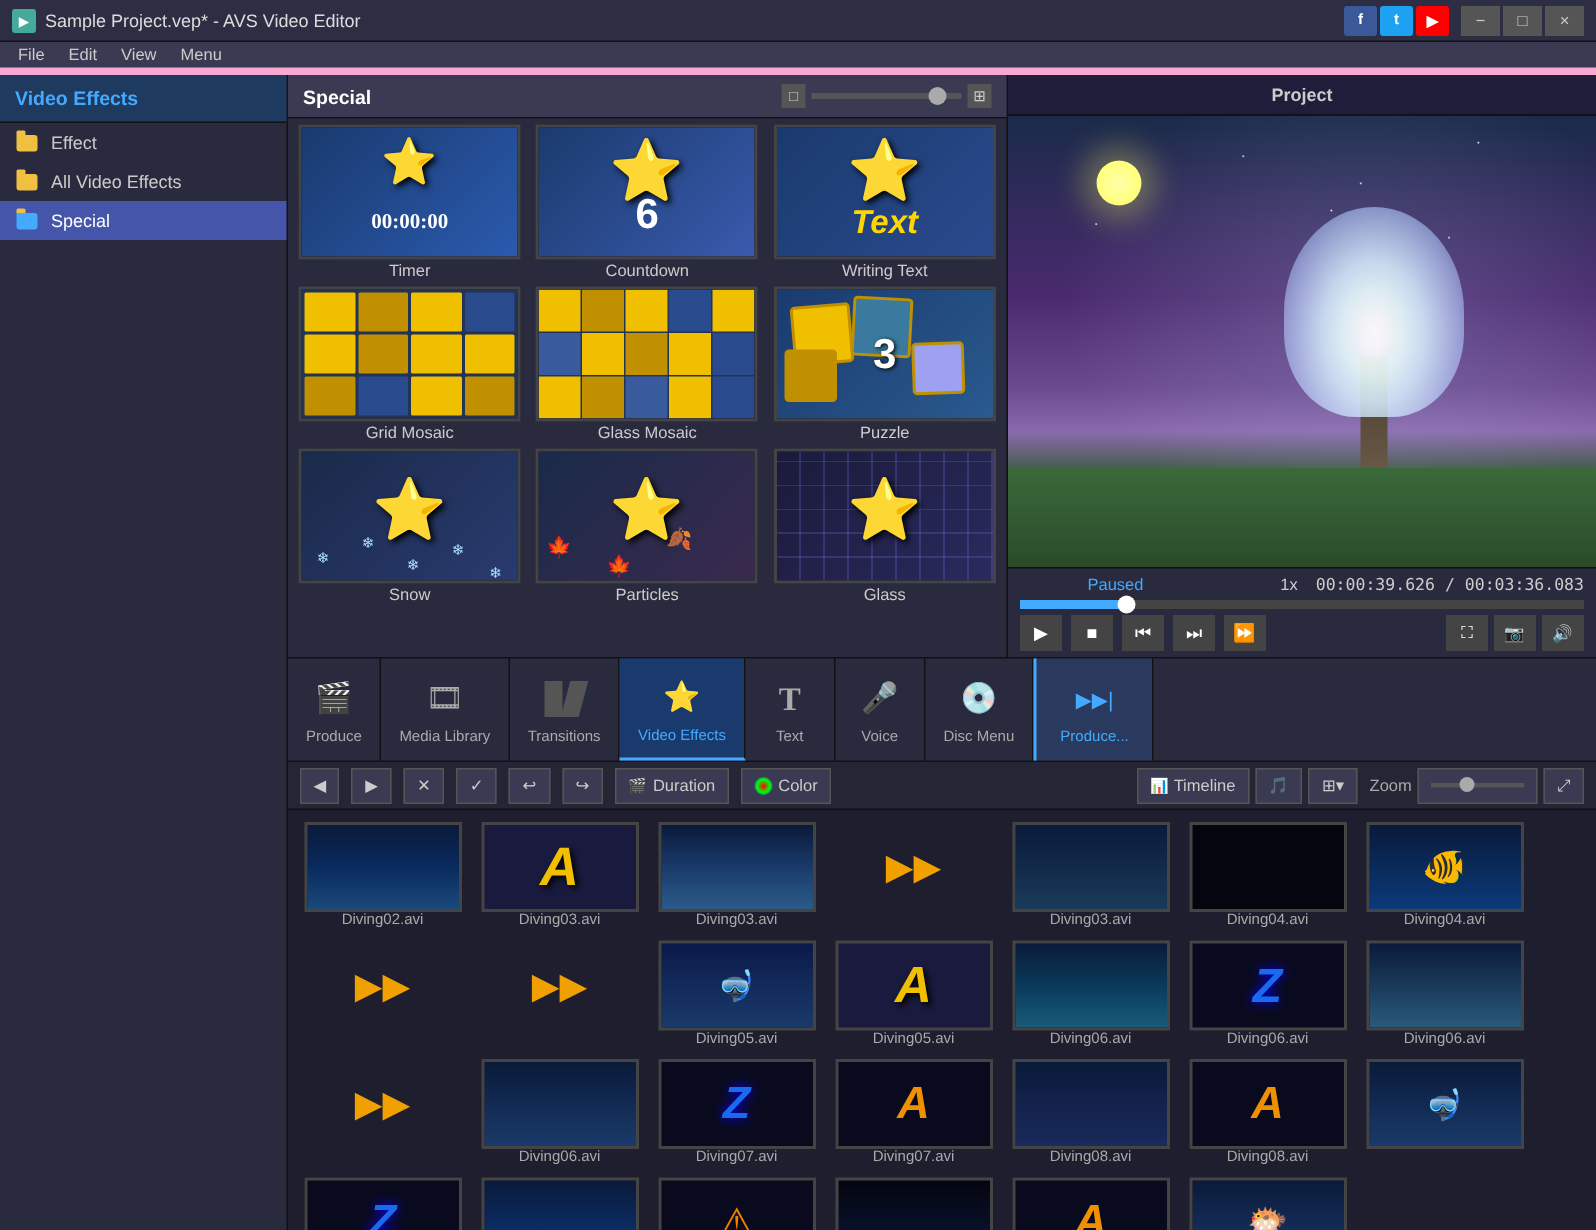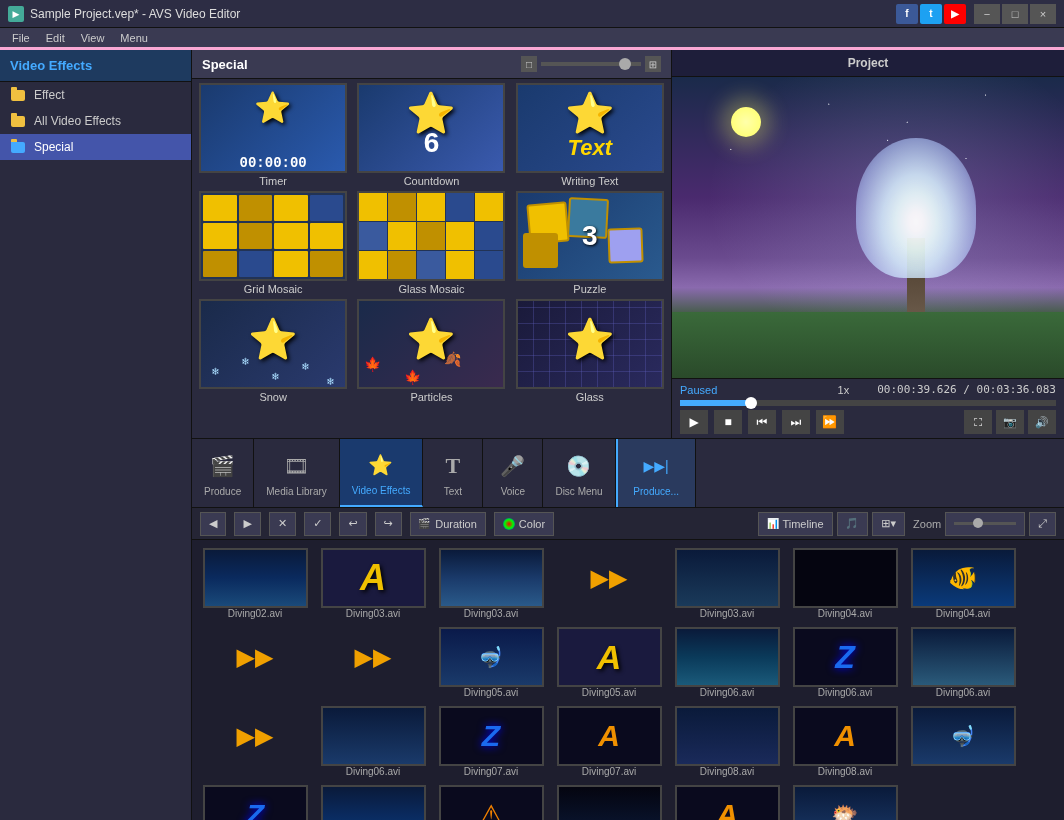--- a/index.html
+++ b/index.html
@@ -14,21 +14,21 @@
     .title-btn { width: 26px; height: 20px; background: #555; border: none; color: #ccc; cursor: pointer; font-size: 11px; display: flex; align-items: center; justify-content: center; }
 
     
     .social-icons { display: flex; gap: 2px; }
     .social-btn { width: 22px; height: 20px; border: none; cursor: pointer; font-size: 10px; font-weight: bold; display: flex; align-items: center; justify-content: center; color: #fff; border-radius: 2px; }
     .fb { background: #3b5998; }
     .tw { background: #1da1f2; }
     .yt { background: #ff0000; }
 
     
-    #menubar { background: #3a3a52; height: 22px; display: flex; align-items: center; padding: 0 4px; border-bottom: 3px solid #f9a8d4; }
+    #menubar { background: #3a3a52; height: 22px; display: flex; align-items: center; padding: 0 4px; border-bottom: 5px solid #f9a8d4; }
     .menu-item { padding: 2px 8px; color: #ccc; cursor: pointer; font-size: 11px; }
 
     
     #main { display: flex; height: calc(820px - 28px - 22px); }
 
     
     #sidebar { width: 192px; background: #2a2a3e; border-right: 1px solid #111; display: flex; flex-direction: column; }
     #sidebar-title { background: #1e3a5f; color: #4af; font-size: 13px; font-weight: bold; padding: 8px 10px; border-bottom: 1px solid #111; }
     .sidebar-item { display: flex; align-items: center; gap: 8px; padding: 6px 10px; cursor: pointer; color: #ccc; font-size: 12px; }
     .sidebar-item.active { background: #4455aa; color: #fff; }
@@ -57,21 +57,21 @@
     #effects-grid::-webkit-scrollbar-track { background: #333; }
     #effects-grid::-webkit-scrollbar-thumb { background: #666; }
 
     .effect-item { display: flex; flex-direction: column; align-items: center; cursor: pointer; }
     .effect-thumb { width: 148px; height: 90px; border: 2px solid #444; overflow: hidden; position: relative; background: #1a1a2e; }
     .effect-label { font-size: 11px; color: #ccc; margin-top: 2px; text-align: center; }
 
     
     .thumb-timer { background: linear-gradient(135deg, #1a3a6e, #2a5a9e); width: 100%; height: 100%; display: flex; align-items: center; justify-content: center; font-size: 16px; font-weight: bold; color: #fff; position: relative; }
     .thumb-timer-star { position: absolute; top: 5px; left: 50%; transform: translateX(-50%); font-size: 30px; color: #f0c000; text-shadow: 2px 2px 4px #000; }
-    .thumb-timer-time { position: absolute; bottom: 0; font-size: 14px; color: #fff; font-family: Liberation Mono, monospace; }
+    .thumb-timer-time { position: absolute; bottom: 14px; font-size: 14px; color: #fff; font-family: Liberation Serif, serif; }
 
     .thumb-countdown { background: linear-gradient(135deg, #1a3a6e, #3a5a9e); width: 100%; height: 100%; display: flex; align-items: center; justify-content: center; position: relative; }
     .thumb-countdown-star { font-size: 40px; color: #f0c000; position: absolute; top: 5px; left: 50%; transform: translateX(-50%); text-shadow: 2px 2px 4px #000; }
     .thumb-countdown-num { position: absolute; bottom: 12px; font-size: 28px; font-weight: bold; color: #fff; }
 
     .thumb-writing { background: linear-gradient(135deg, #1a3a6e, #2a4a8e); width: 100%; height: 100%; display: flex; align-items: center; justify-content: center; position: relative; }
     .thumb-writing-star { font-size: 40px; color: #f0c000; position: absolute; top: 5px; left: 50%; transform: translateX(-50%); text-shadow: 2px 2px 4px #000; }
     .thumb-writing-text { position: absolute; bottom: 10px; font-size: 22px; font-weight: bold; color: #ffd700; font-style: italic; }
 
     .thumb-glassmosaic { background: #223355; width: 100%; height: 100%; display: grid; grid-template-columns: repeat(5, 1fr); grid-template-rows: repeat(3, 1fr); gap: 1px; overflow: hidden; }
@@ -108,21 +108,21 @@
     #preview-panel { flex: 1; background: #1a1a2e; display: flex; flex-direction: column; }
     #preview-title { background: #1e1e3a; text-align: center; padding: 6px; color: #ccc; font-size: 12px; font-weight: bold; border-bottom: 1px solid #111; }
     #preview-video { flex: 1; background: #000; position: relative; overflow: hidden; }
     .preview-scene { width: 100%; height: 100%; background: linear-gradient(180deg, #1a2a4a 0%, #4a2a6e 40%, #6a4a8e 60%, #8a6aae 70%, #3a5a3a 80%, #2a4a2a 100%); position: relative; }
     .preview-snow-overlay { position: absolute; inset: 0; background: radial-gradient(ellipse at 60% 40%, rgba(200,220,255,0.2) 0%, transparent 60%); }
     .preview-stars-bg { position: absolute; top: 0; left: 0; right: 0; height: 60%; background: radial-gradient(1px 1px at 20% 20%, #fff, transparent), radial-gradient(1px 1px at 40% 15%, #fff, transparent), radial-gradient(1px 1px at 60% 25%, #fff, transparent), radial-gradient(1px 1px at 80% 10%, #fff, transparent), radial-gradient(1px 1px at 15% 40%, #fff, transparent), radial-gradient(1px 1px at 55% 35%, #fff, transparent), radial-gradient(1px 1px at 75% 45%, #fff, transparent); }
 
     
     #playback-bar { background: #2a2a3e; border-top: 1px solid #111; padding: 4px 8px; }
     #playback-status { display: flex; justify-content: space-between; align-items: center; margin-bottom: 4px; }
-    #playback-status-text { color: #4af; font-size: 11px; }
+    #playback-status-text { color: #4af; font-size: 11px; margin-left: 45px; }
     #playback-seek { width: 100%; height: 6px; background: #444; margin-bottom: 4px; position: relative; cursor: pointer; }
     #playback-seek-fill { height: 100%; width: 19%; background: #4af; }
     #playback-seek-thumb { position: absolute; top: -3px; left: 19%; width: 12px; height: 12px; background: #fff; border-radius: 50%; transform: translateX(-50%); }
     #playback-controls { display: flex; align-items: center; gap: 6px; }
     .play-btn { background: #444; border: none; color: #fff; width: 28px; height: 24px; cursor: pointer; display: flex; align-items: center; justify-content: center; font-size: 12px; }
     .play-spacer { flex: 1; }
     .play-right-controls { display: flex; gap: 4px; }
     .icon-btn { background: #444; border: none; color: #fff; width: 28px; height: 24px; cursor: pointer; display: flex; align-items: center; justify-content: center; font-size: 11px; }
 
     
@@ -365,21 +365,21 @@
 
             <div style="position:absolute;bottom:0;left:0;right:0;height:22%;background:linear-gradient(180deg,#3a6a3a 0%,#2a4a2a 100%);"></div>
 
             <div style="position:absolute;top:10%;left:15%;width:30px;height:30px;background:radial-gradient(circle,#ffffaa,#ffff66);border-radius:50%;box-shadow:0 0 20px 10px rgba(255,255,100,0.3);"></div>
           </div>
         </div>
 
         <div id="playback-bar">
           <div id="playback-status">
             <span id="playback-status-text">Paused</span>
-            <div style="display:flex;align-items:center;gap:28px;">
+            <div style="display:flex;align-items:center;gap:12px;">
               <span style="color:#ccc;font-size:11px;">1x</span>
               <span style="color:#ccc;font-size:11px;font-family:monospace;"><span>00:00:39.626</span> / <span>00:03:36.083</span></span>
             </div>
           </div>
           <div id="playback-seek">
             <div id="playback-seek-fill"></div>
             <div id="playback-seek-thumb"></div>
           </div>
           <div id="playback-controls">
             <button class="play-btn">▶</button>
@@ -400,20 +400,27 @@
     </div>
 
     <div id="toolbar">
       <div class="tool-btn">
         <div class="tool-icon">🎬</div>
         <span>Produce</span>
       </div>
       <div class="tool-btn">
         <div class="tool-icon">🎞</div>
         <span>Media Library</span>
+      </div>
+      <div class="tool-btn">
+        <div class="tool-icon" style="font-size:14px;display:flex;gap:2px;">
+            <span style="background:#555;width:12px;height:24px;display:block;"></span>
+            <span style="background:#555;width:12px;height:24px;display:block;transform:skewX(-15deg);"></span>
+          </div>
+        <span>Transitions</span>
       </div>
       <div class="tool-btn active">
         <div class="tool-icon">⭐</div>
         <span>Video Effects</span>
       </div>
       <div class="tool-btn">
         <div class="tool-icon" style="font-size:22px;font-weight:bold;font-family:serif;">T</div>
         <span>Text</span>
       </div>
       <div class="tool-btn">

